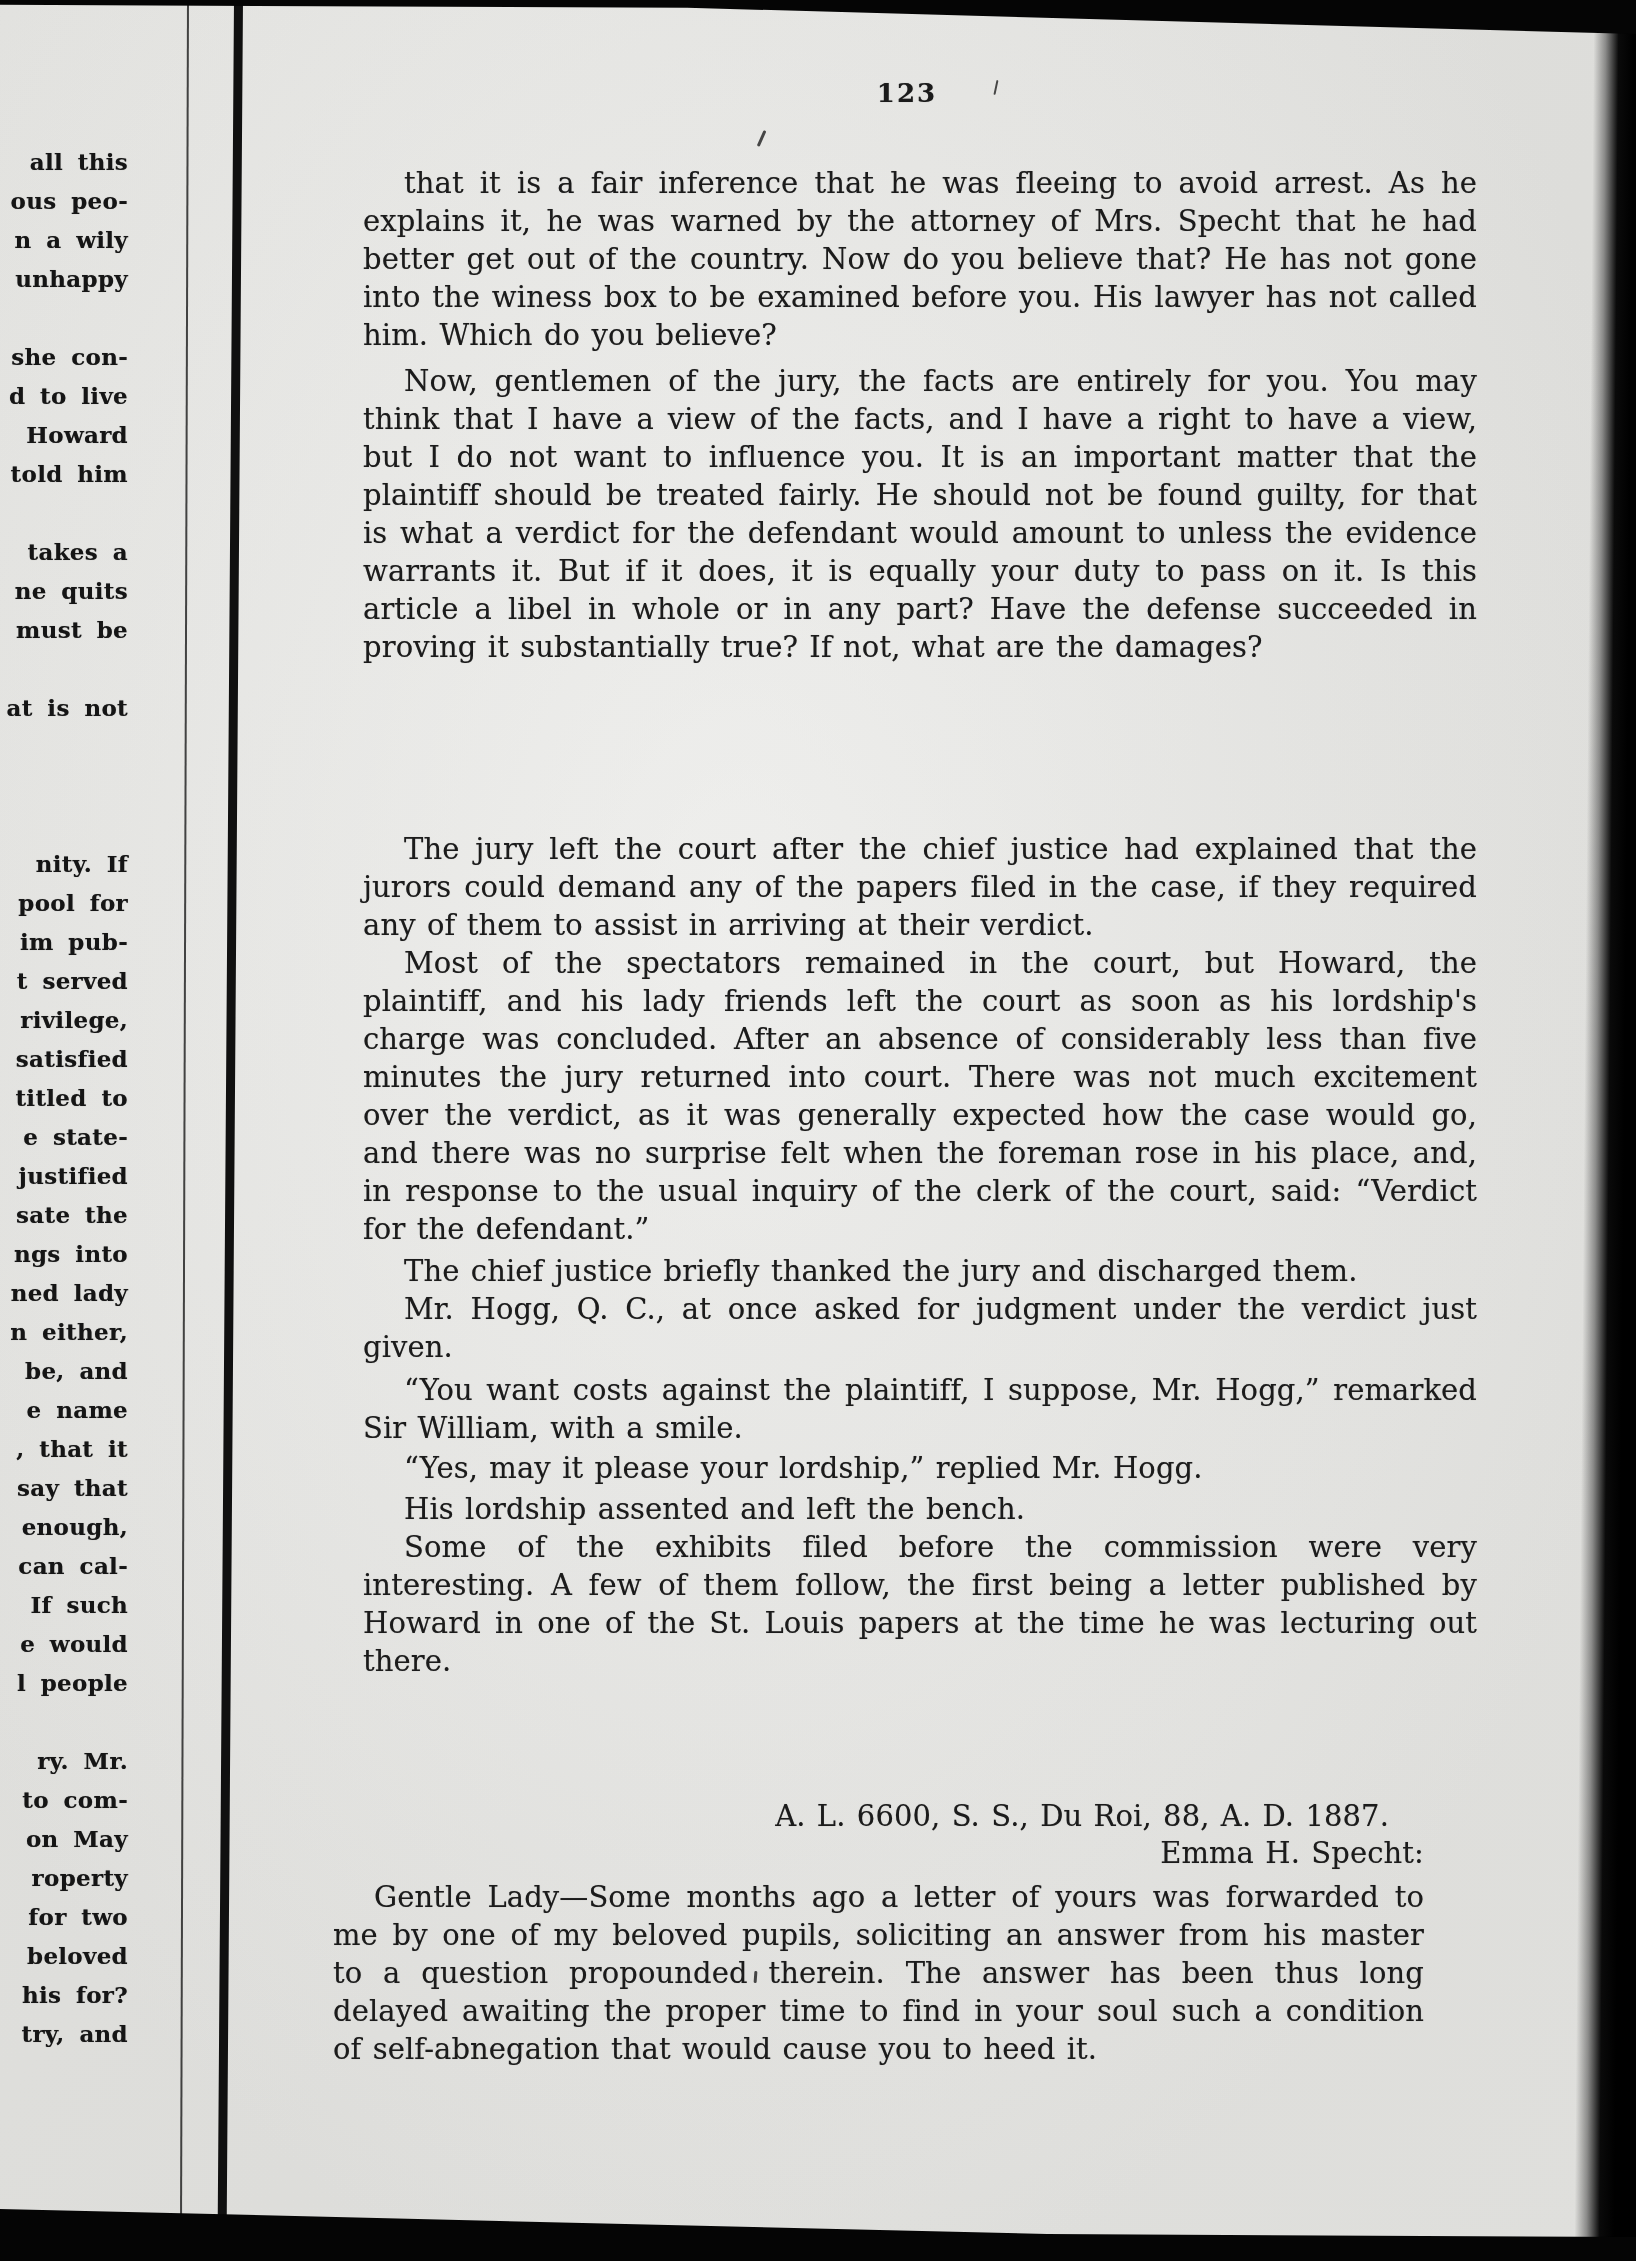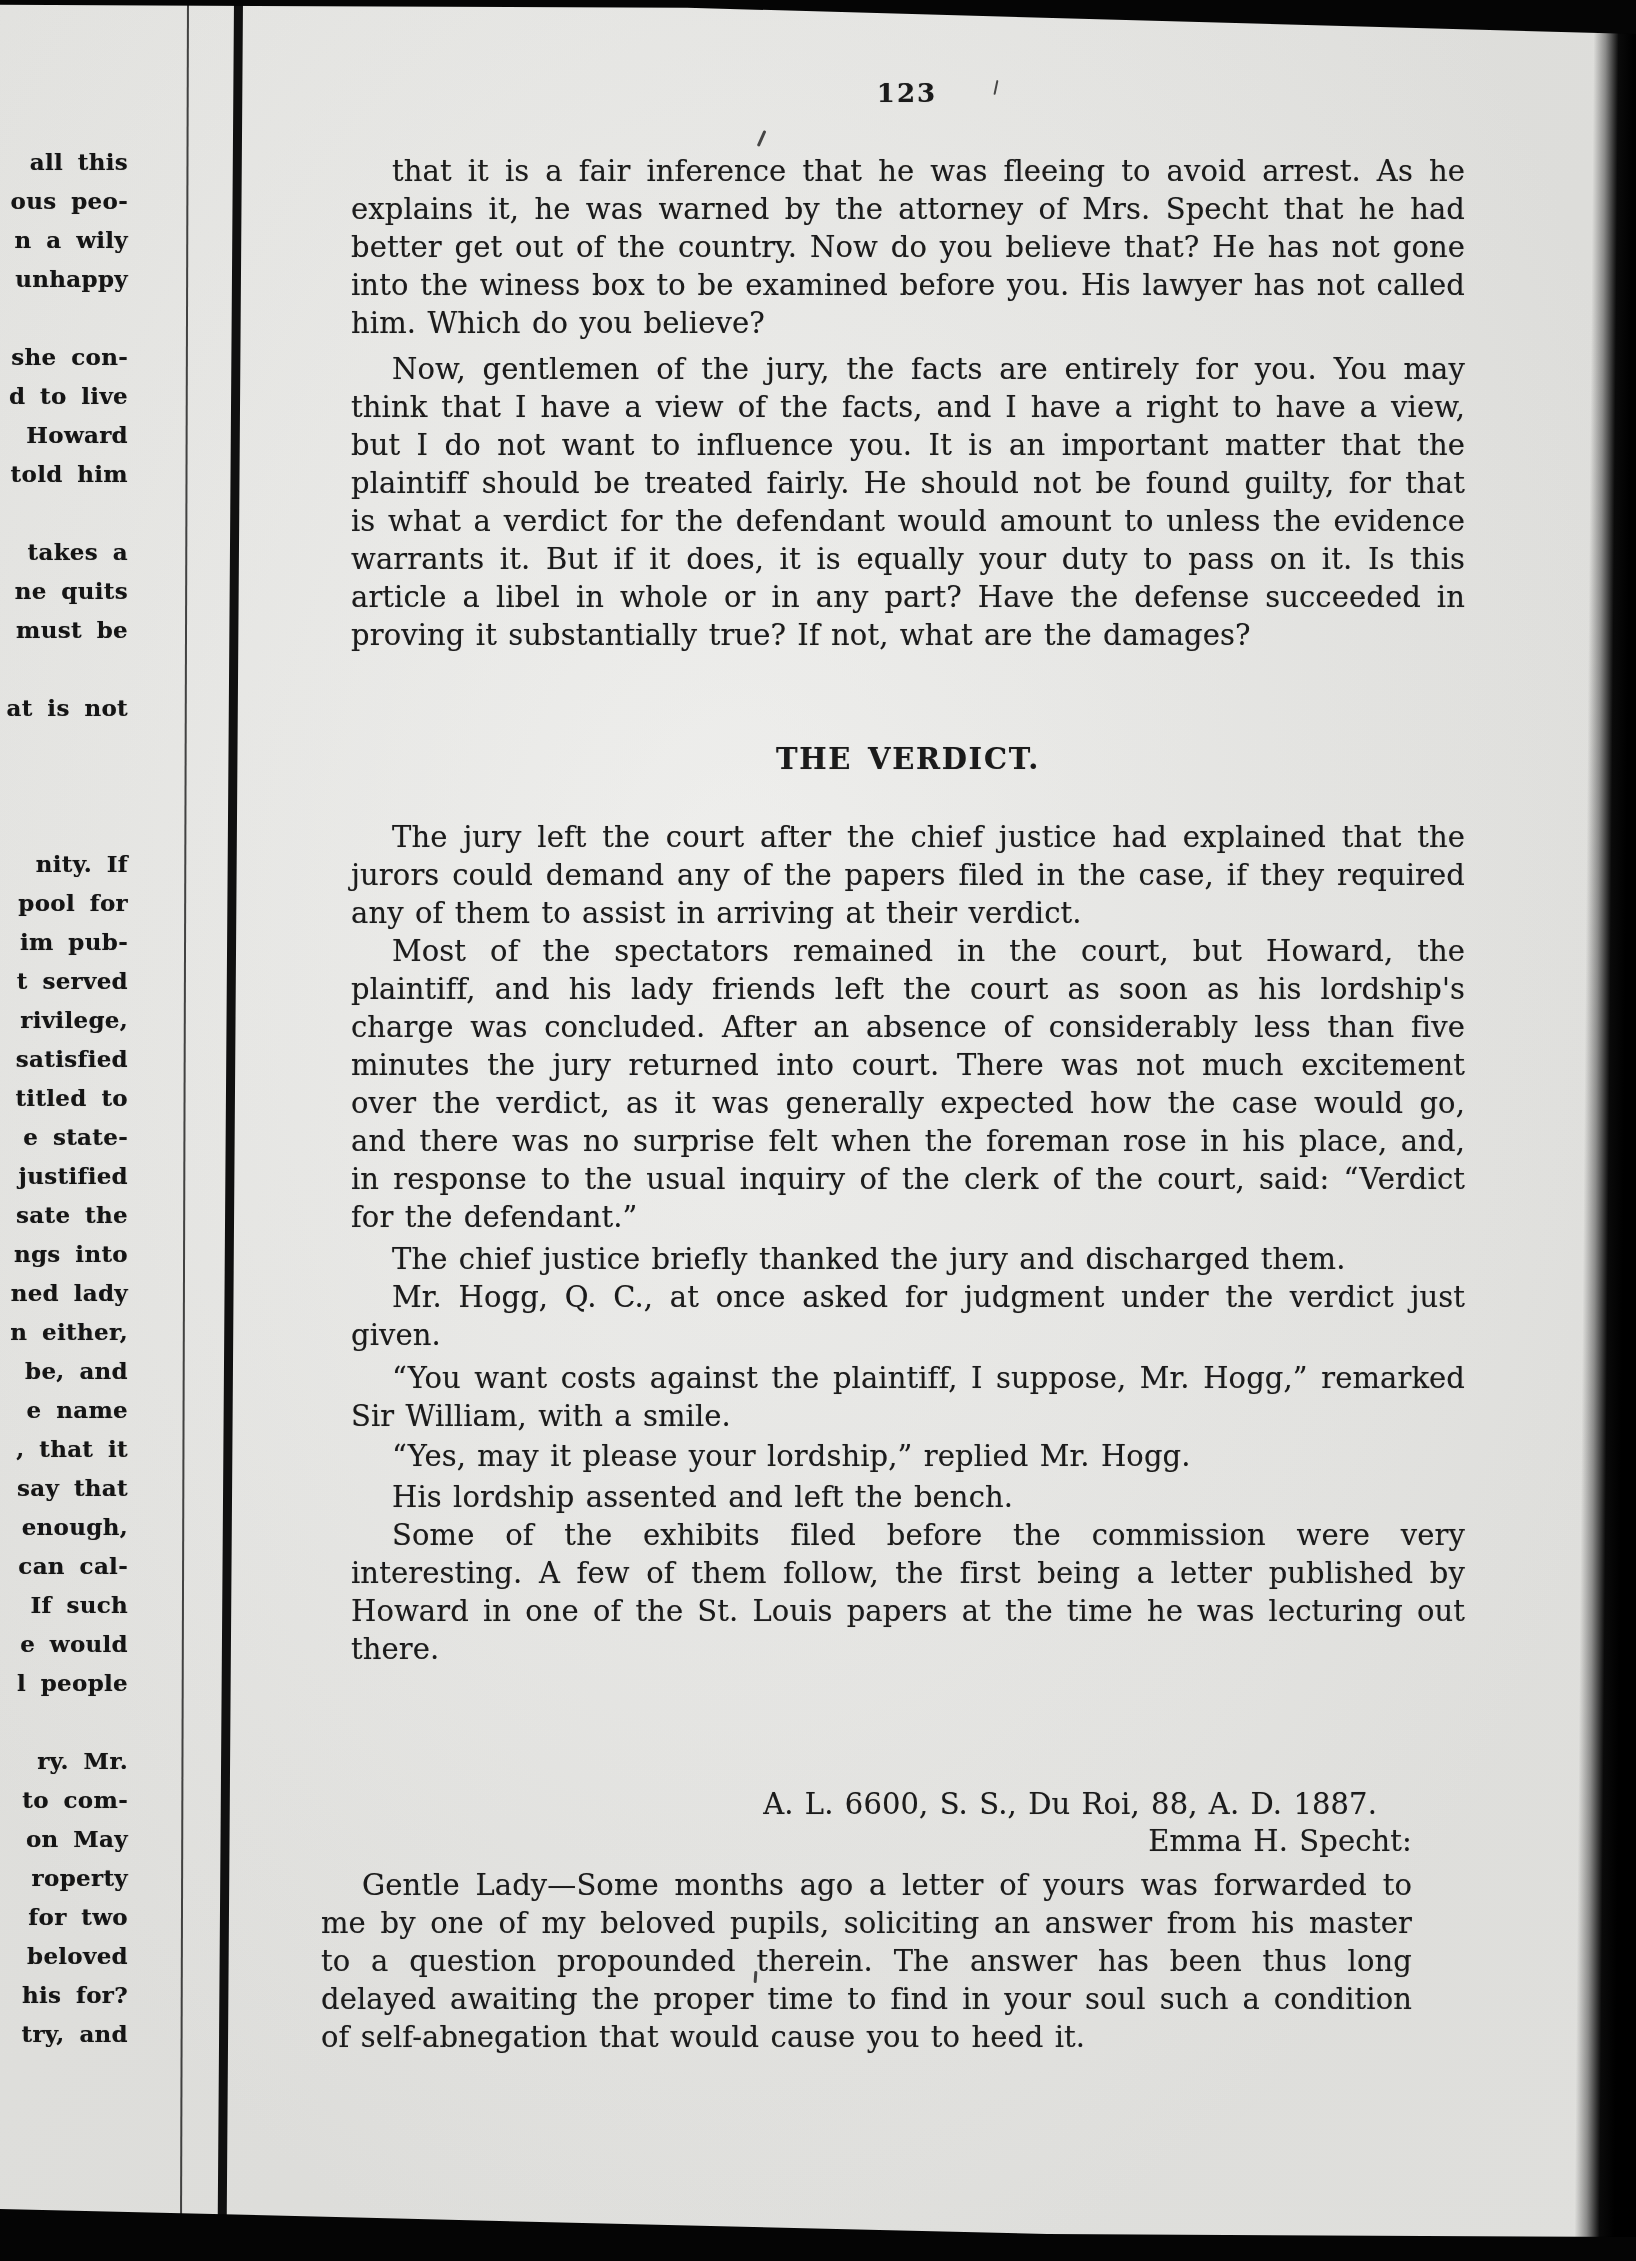--- a/index.html
+++ b/index.html
@@ -97,21 +97,21 @@
   .para, .heading, .dateline, .salutation {
     position: absolute;
     left: 351px;
     width: 1114px;
     font-size: 29px;
     line-height: 38px;
     text-align: justify;
     word-spacing: 2px;
     letter-spacing: 0.1px;
     text-shadow: 0 0 0.7px rgba(25,25,25,0.42);
-    margin: 0;
+    margin: 12px;
     z-index: 2;
   }
   .para { text-indent: 41px; }
   .heading {
     text-align: center;
     text-indent: 0;
     letter-spacing: 1.7px;
     word-spacing: 4px;
   }
   .letter-measure { left: 321px; width: 1091px; }
@@ -192,21 +192,20 @@
 
   <div class="gutter-thin"></div>
   <div class="gutter-thick"></div>
 
   <div class="page-number">123</div>
 
   <p class="para" style="top:152px">that it is a fair inference that he was fleeing to avoid arrest.  As he explains it, he was warned by the attorney of Mrs. Specht that he had better get out of the country.  Now do you believe that?  He has not gone into the winess box to be examined before you.  His lawyer has not called him.  Which do you believe?</p>
 
   <p class="para" style="top:350px">Now, gentlemen of the jury, the facts are entirely for you.  You may think that I have a view of the facts, and I have a right to have a view, but I do not want to influence you.  It is an important matter that the plaintiff should be treated fairly.  He should not be found guilty, for that is what a verdict for the defendant would amount to unless the evidence warrants it.  But if it does, it is equally your duty to pass on it.  Is this article a libel in whole or in any part?  Have the defense succeeded in proving it substantially true?  If not, what are the damages?</p>
 
-  <h2 class="heading" style="top:740px">THE VERDICT.</h2>
 
   <p class="para" style="top:818px">The jury left the court after the chief justice had explained that the jurors could demand any of the papers filed in the case, if they required any of them to assist in arriving at their verdict.</p>
 
   <p class="para" style="top:932px">Most of the spectators remained in the court, but Howard, the plaintiff, and his lady friends left the court as soon as his lordship's charge was concluded.  After an absence of considerably less than five minutes the jury returned into court.  There was not much excitement over the verdict, as it was generally expected how the case would go, and there was no surprise felt when the foreman rose in his place, and, in response to the usual inquiry of the clerk of the court, said: “Verdict for the defendant.”</p>
 
   <p class="para" style="top:1240px">The chief justice briefly thanked the jury and discharged them.</p>
 
   <p class="para" style="top:1278px">Mr. Hogg, Q. C., at once asked for judgment under the verdict just given.</p>
 
   <p class="para" style="top:1359px">“You want costs against the plaintiff, I suppose, Mr. Hogg,” remarked Sir William, with a smile.</p>

